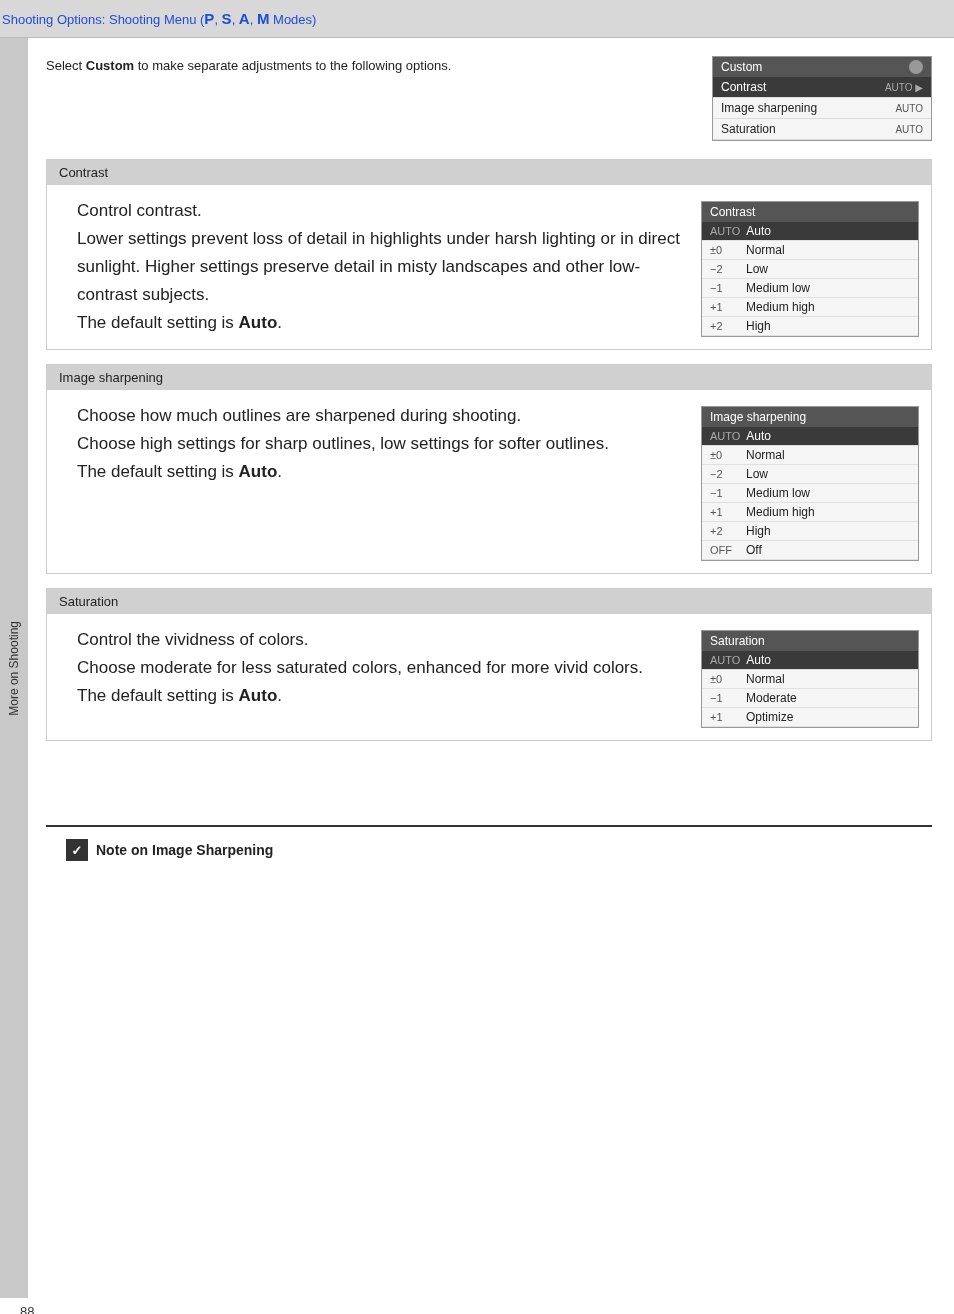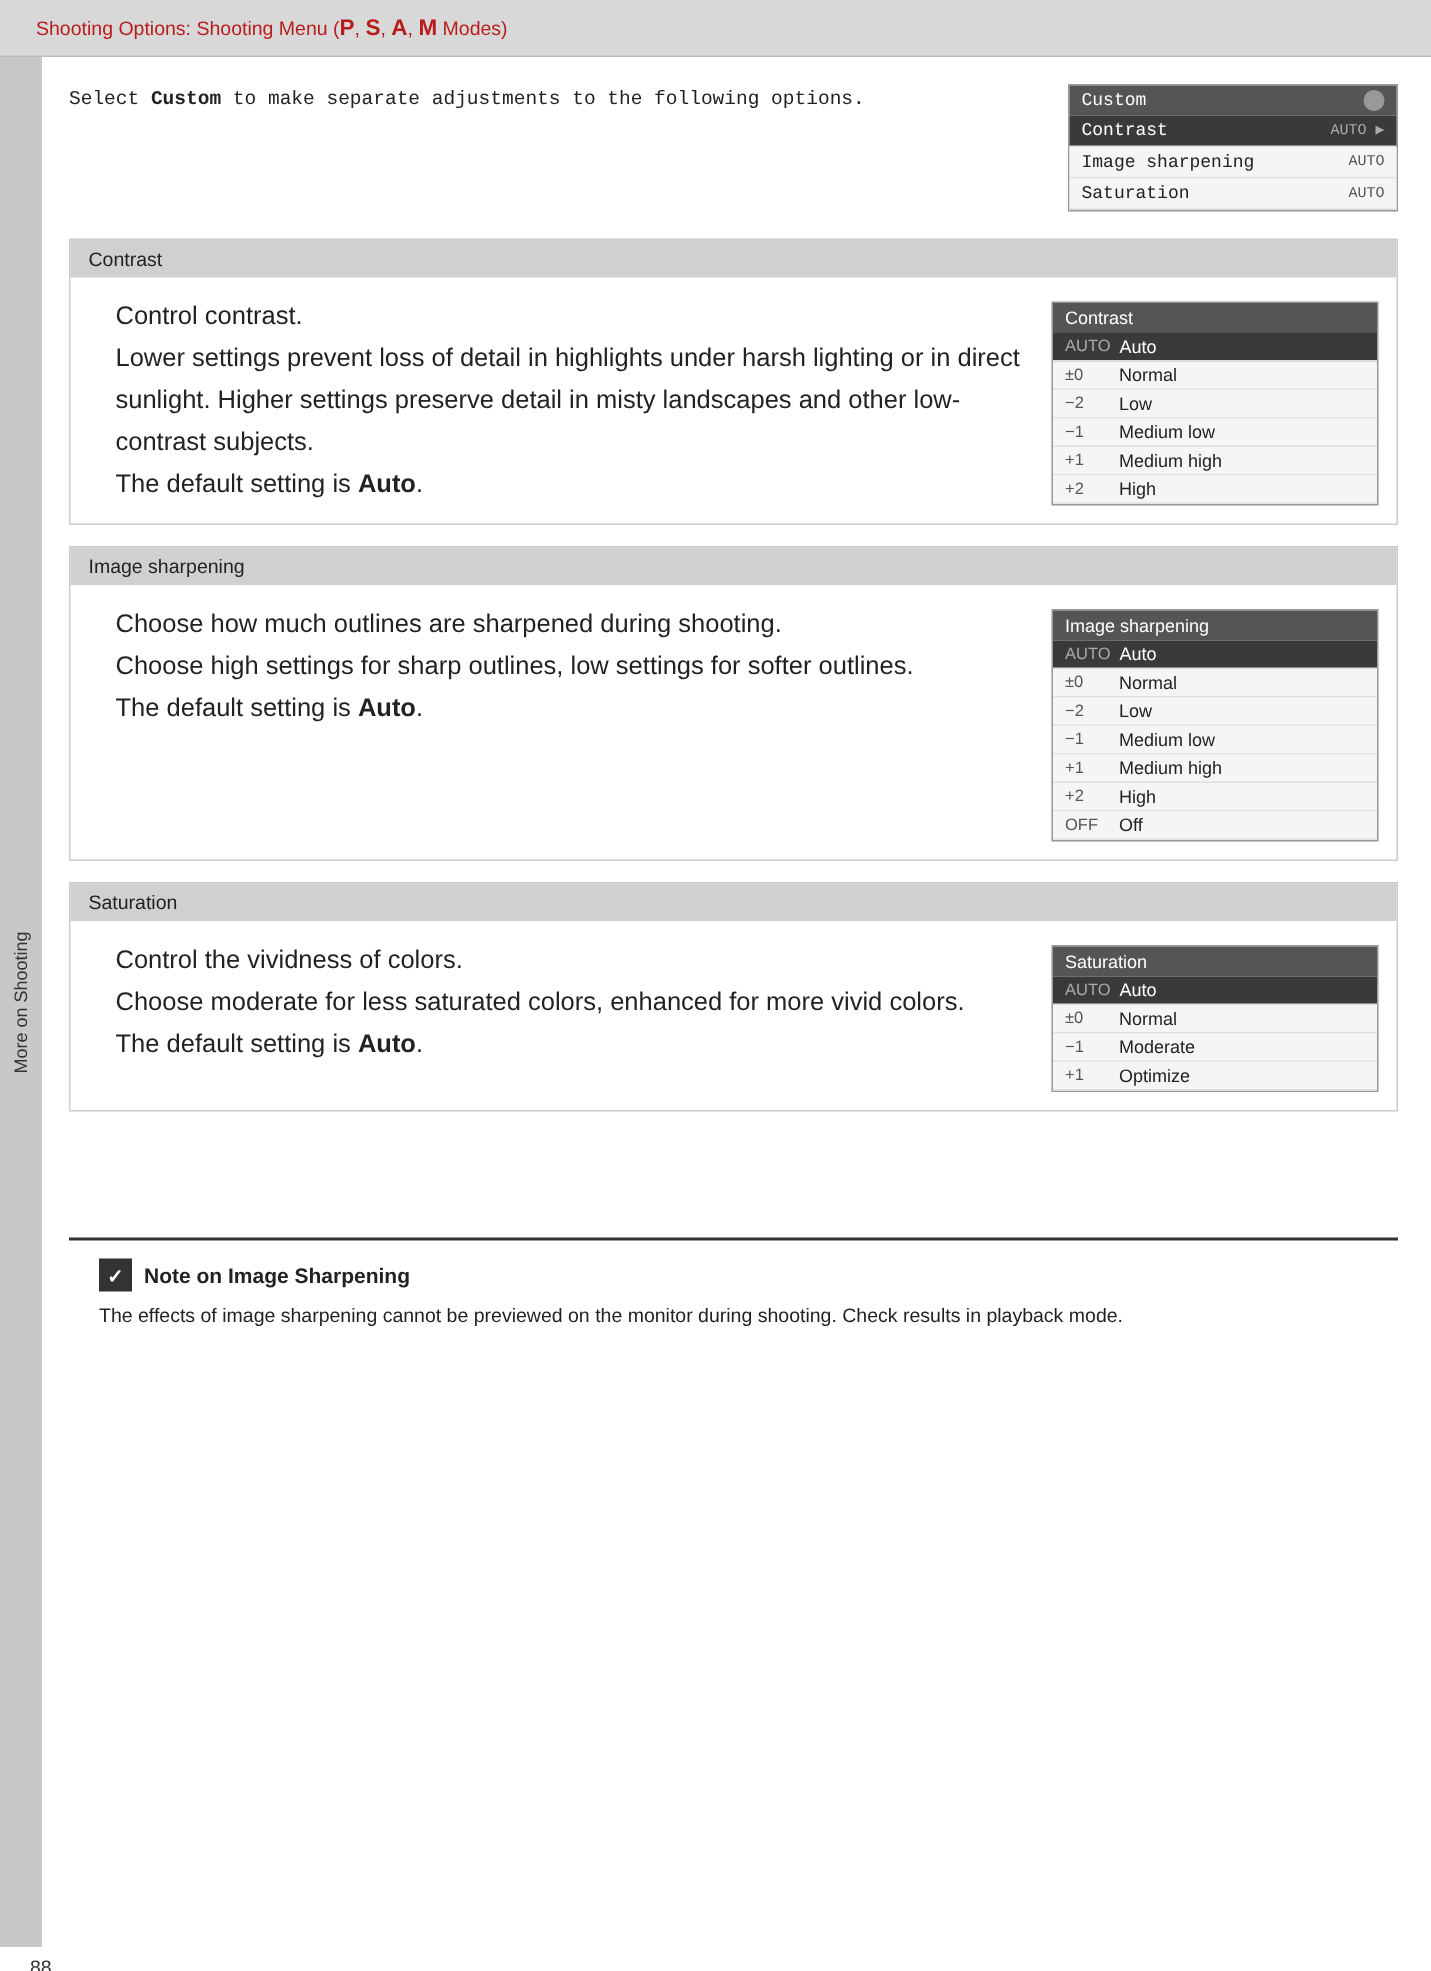--- a/index.html
+++ b/index.html
@@ -8,23 +8,23 @@
       font-size: 13px;
       background: #fff;
       color: #222;
       width: 954px;
       min-height: 1314px;
     }
 
     
     .header-bar {
       background: #d8d8d8;
-      padding: 10px 24px;
-      font-size: 13px;
-      color: #b91c1c;
+      padding: 10px 2px;
+      font-size: 13px;
+      color: #1d4ed8;
       border-bottom: 1px solid #bbb;
     }
     .header-bar .bold-letter {
       font-weight: bold;
       font-size: 15px;
     }
 
     
     .main-content {
       display: flex;
@@ -62,21 +62,20 @@
       font-weight: bold;
       margin-bottom: 12px;
     }
 
     
     .intro-area {
       display: flex;
       flex-direction: row;
       gap: 20px;
       margin-bottom: 18px;
-      font-family: Liberation Mono, monospace;
     }
     .intro-text {
       flex: 1;
       font-size: 13px;
       line-height: 1.6;
     }
 
     
     .menu-box {
       width: 220px;
@@ -385,21 +384,20 @@
       </div>
     </div>
 
     <div style="height: 60px;"></div>
 
     <div class="note-section">
       <div class="note-title">
         <div class="note-icon">✓</div>
         <span>Note on Image Sharpening</span>
       </div>
-      <div class="note-text">The effects of image sharpening cannot be previewed on the monitor during shooting. Check results in playback mode.</div>
     </div>
 
   </div>
 </div>
 
 <div class="footer">
   <span>88</span>
 </div>
 
 </body></html>

